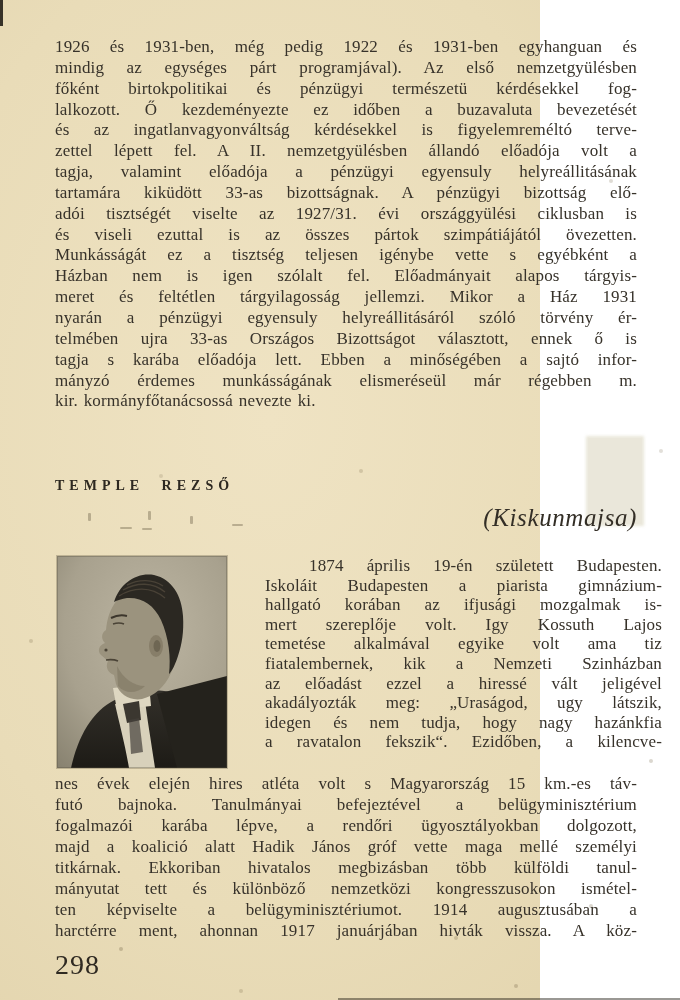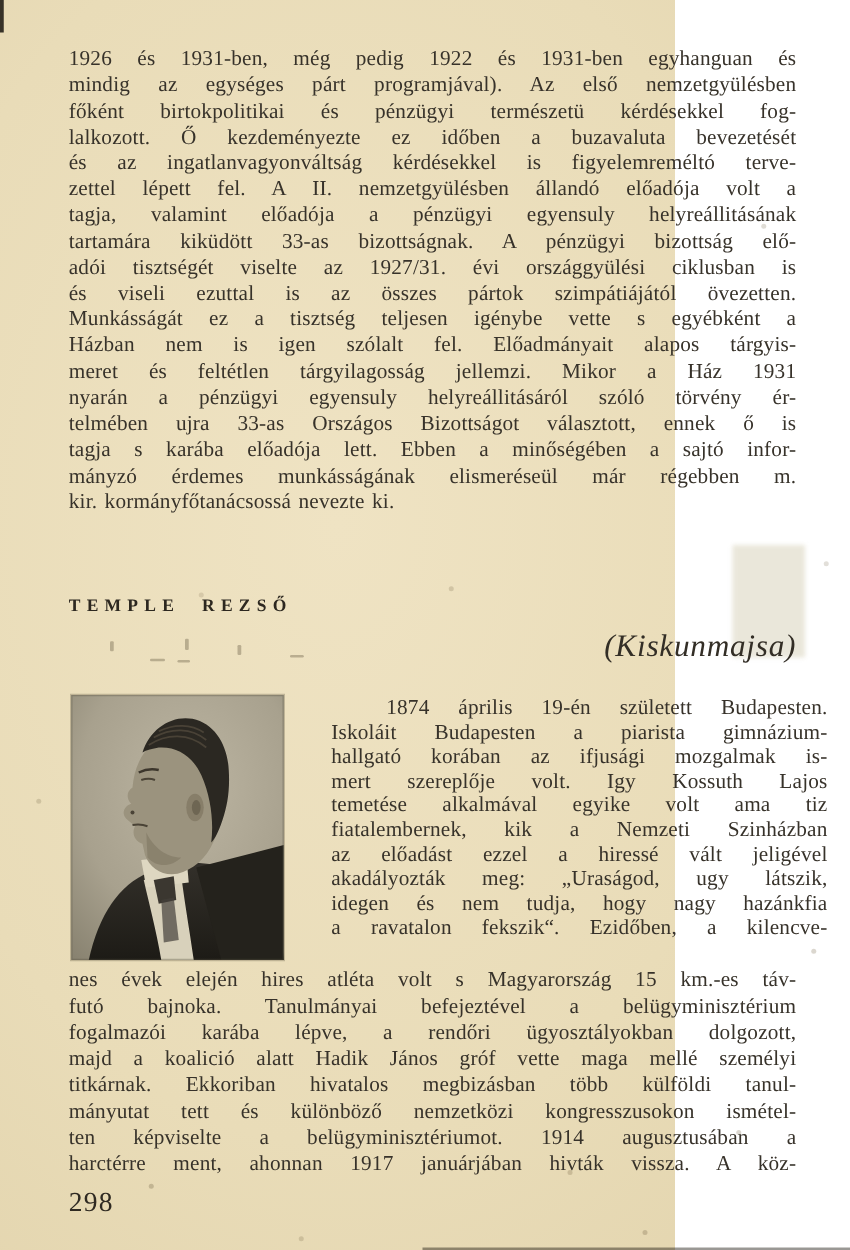--- a/index.html
+++ b/index.html
@@ -37,21 +37,21 @@
   
   .photo {
     position: absolute; top: 556px; left: 57px; width: 170px; height: 212px;
     outline: 1px solid rgba(60,50,30,0.25);
     background: #aaa392;
   }
   .photo svg { display: block; width: 100%; height: 100%; }
   
   .pageno {
     position: absolute; top: 949px; left: 55px;
-    font-size: 22px; letter-spacing: 1px; color: #2f2a22; font-family: Liberation Serif, serif;
+    font-size: 28px; letter-spacing: 1px; color: #2f2a22; font-family: Liberation Serif, serif;
   }
   
   .edge-sliver-topleft {
     position: absolute; top: 0; left: 0; width: 3px; height: 26px;
     background: #17140f; opacity: 0.85;
   }
   .edge-sliver-bottom {
     position: absolute; bottom: 0; left: 338px; width: 342px; height: 2px;
     background: rgba(32,27,18,0.45);
   }

